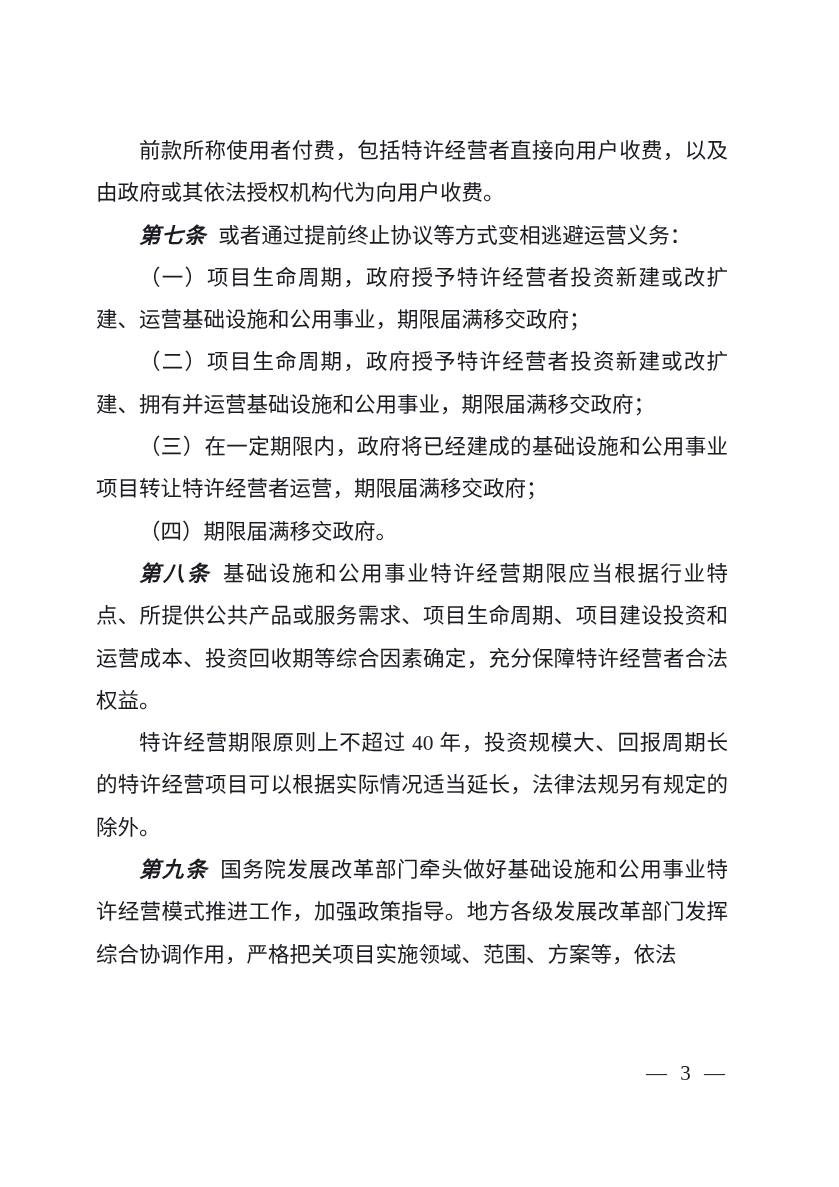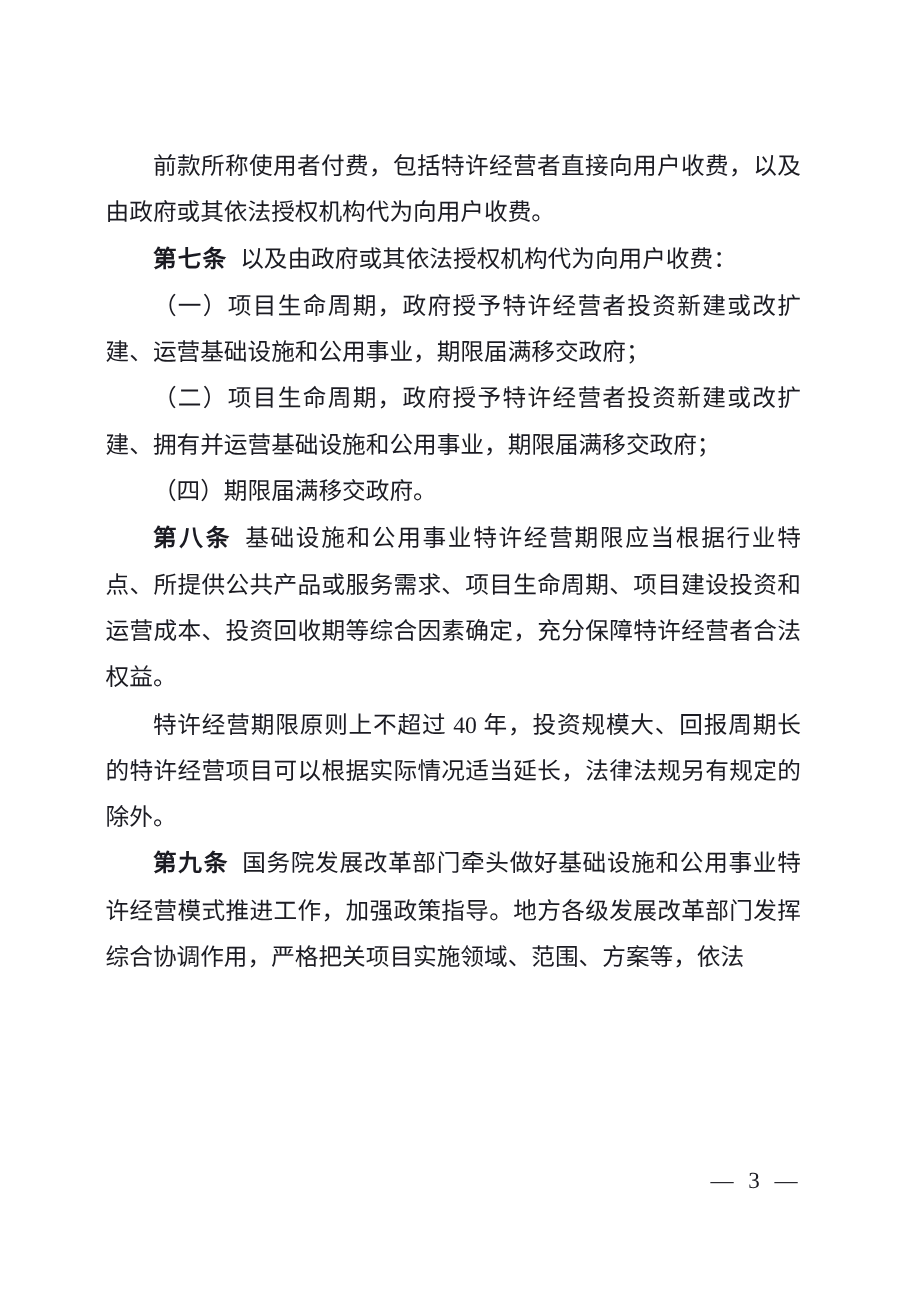--- a/index.html
+++ b/index.html
@@ -28,20 +28,21 @@
   }
   .content p {
     margin: 0;
     padding: 0;
     text-indent: 2em;
   }
   .content p b {
     font-weight: bold;
     margin-right: 0.55em;
     letter-spacing: 1px;
+    font-style: italic;
   }
   .content p b:empty {
     display: none;
     margin: 0;
   }
   .page-number {
     position: absolute;
     top: 1056px;
     right: 114px;
     font-size: 21px;
@@ -53,27 +54,30 @@
 </style>
 </head>
 <body>
 
 <div class="page">
   <div class="content">
     <p>
       <span>前款所称使用者付费，包括特许经营者直接向用户收费，以及由政府或其依法授权机构代为向用户收费。</span>
     </p>
     <p>
-      <b>第七条</b><span>以及由政府或其依法授权机构代为向用户收费：</span>
+      <b>第七条</b><span>或者通过提前终止协议等方式变相逃避运营义务：</span>
     </p>
     <p>
       <span>（一）项目生命周期，政府授予特许经营者投资新建或改扩建、运营基础设施和公用事业，期限届满移交政府；</span>
     </p>
     <p>
       <span>（二）项目生命周期，政府授予特许经营者投资新建或改扩建、拥有并运营基础设施和公用事业，期限届满移交政府；</span>
+    </p>
+    <p>
+      <span>（三）在一定期限内，政府将已经建成的基础设施和公用事业项目转让特许经营者运营，期限届满移交政府；</span>
     </p>
     <p>
       <span>（四）期限届满移交政府。</span>
     </p>
     <p>
       <b>第八条</b><span>基础设施和公用事业特许经营期限应当根据行业特点、所提供公共产品或服务需求、项目生命周期、项目建设投资和运营成本、投资回收期等综合因素确定，充分保障特许经营者合法权益。</span>
     </p>
     <p>
       <span>特许经营期限原则上不超过 40 年，投资规模大、回报周期长的特许经营项目可以根据实际情况适当延长，法律法规另有规定的除外。</span>
     </p>

